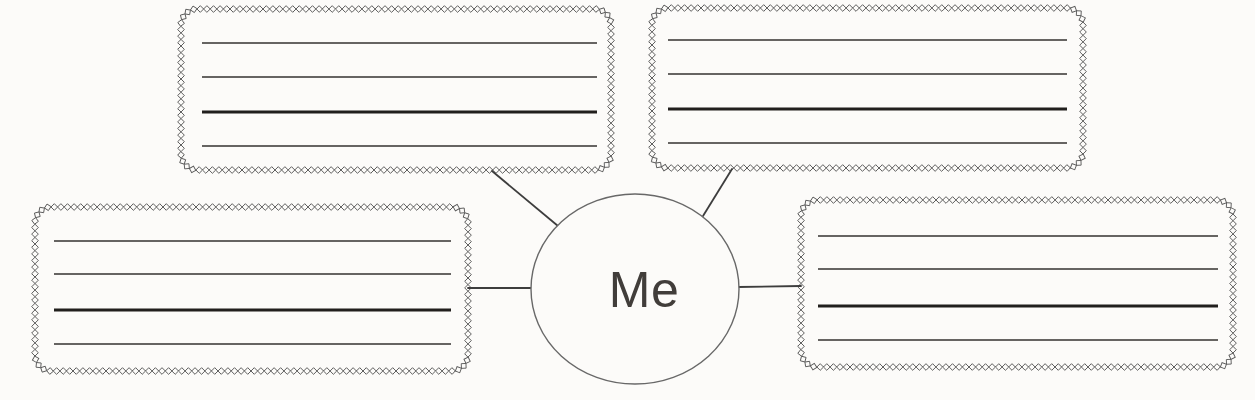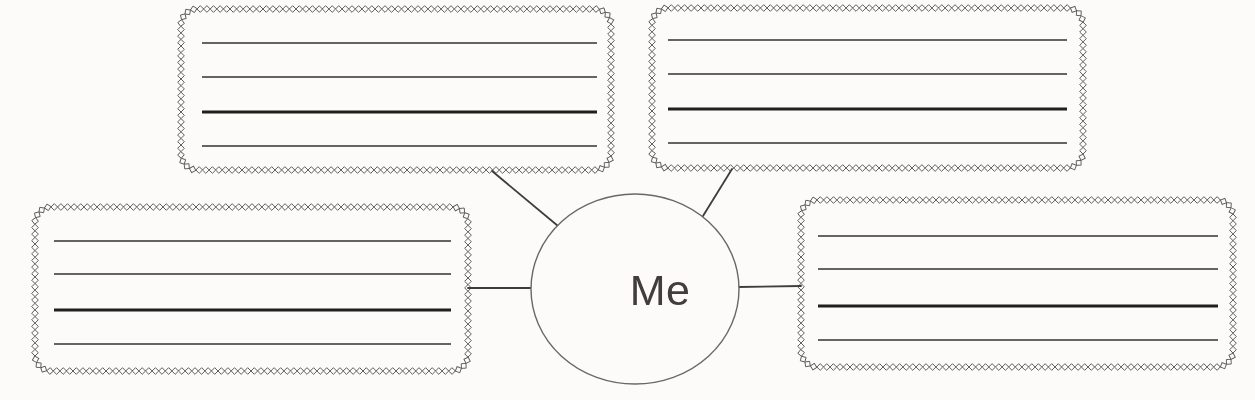--- a/index.html
+++ b/index.html
@@ -5,25 +5,25 @@
   html, body { margin: 0; padding: 0; background: #ffffff; }
   .canvas {
     position: relative;
     width: 1255px;
     height: 400px;
     overflow: hidden;
   }
   svg { position: absolute; left: 0; top: 0; display: block; }
   .me-label {
     position: absolute;
-    left: 660px;
+    left: 644px;
     top: 291px;
     transform: translate(-50%, -52%);
     font-family: "Liberation Sans", "DejaVu Sans", sans-serif;
-    font-size: 43px;
+    font-size: 50px;
     font-weight: 400;
     letter-spacing: 0.5px;
     user-select: none;
     white-space: nowrap;
   }
 </style>
 </head>
 <body>
 
 <div class="canvas" style="background: rgb(252, 251, 249);">

